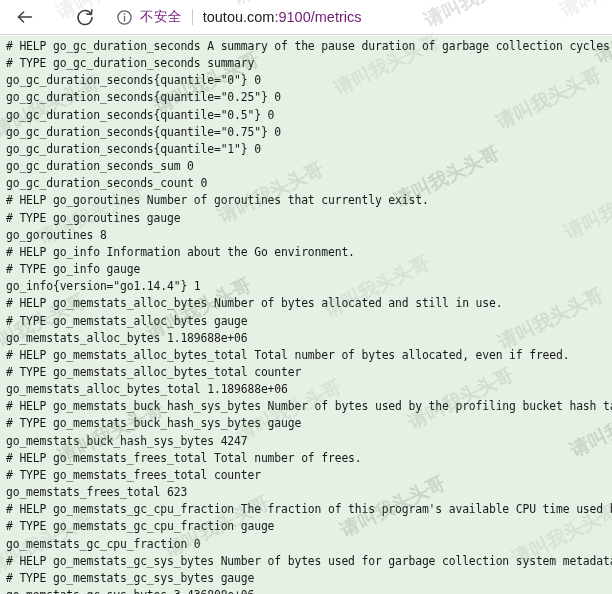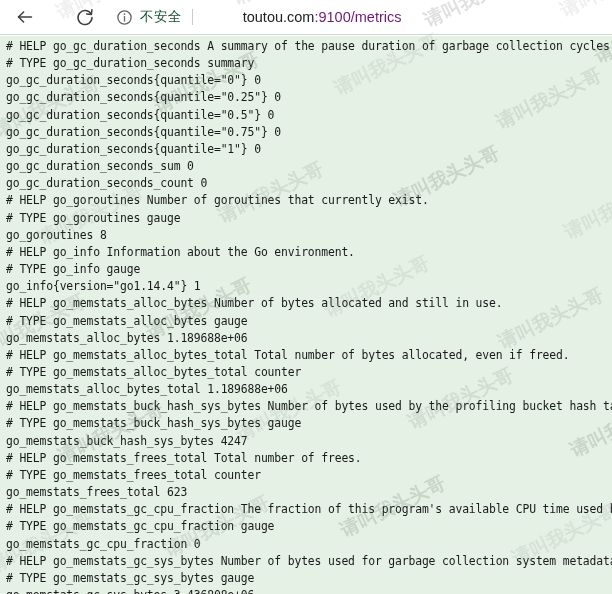--- a/index.html
+++ b/index.html
@@ -60,41 +60,41 @@
   .info-icon {
     width: 17px; height: 17px;
     flex: 0 0 auto;
     margin-right: 7px;
     color: #5f6368;
   }
   .info-icon svg { display: block; }
 
   .not-secure {
     font-size: 13.5px;
-    color: #14532d;
+    color: #701a75;
     white-space: nowrap;
     letter-spacing: 0.4px;
   }
 
   .omni-sep {
     width: 1px;
     height: 16px;
     background: #c8ccc8;
     margin: 0 10px 0 10px;
     flex: 0 0 auto;
   }
 
   .url {
     font-size: 14.5px;
     color: #8a8f8a;
     white-space: nowrap;
     overflow: hidden;
     text-overflow: clip;
   }
-  .url .host { color: #202124; margin-left: 40px; }
+  .url .host { color: #202124; }
   .url .rest { color: #701a75; }
 
   
   .content {
     position: absolute;
     left: 0; top: 36px;
     width: 612px;
     height: 558px;
     background: #e4f1e4;
     overflow: hidden;

